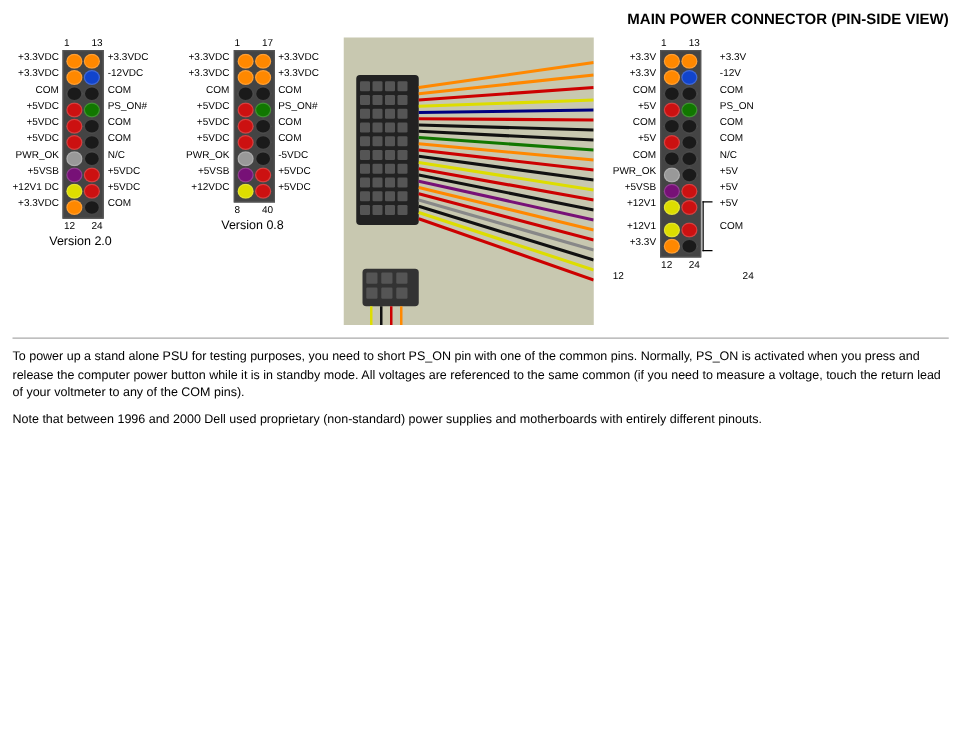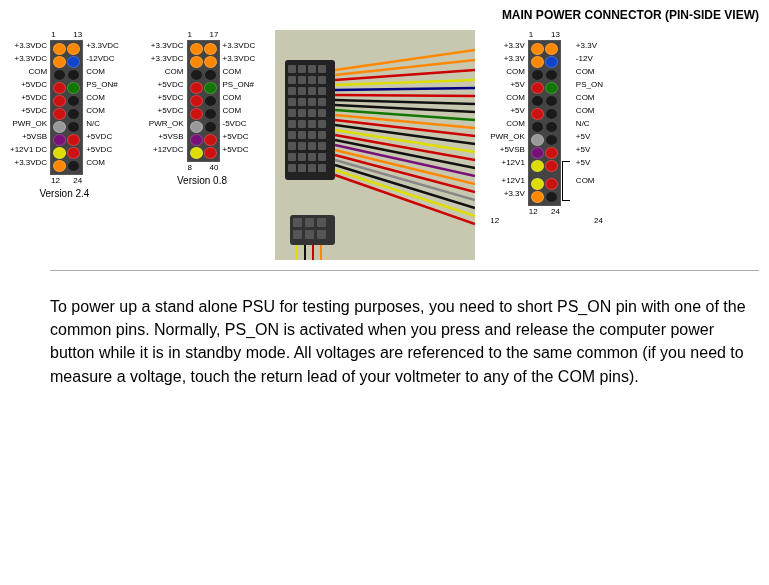--- a/index.html
+++ b/index.html
@@ -47,25 +47,24 @@
       border: 1px solid #ccc;
       display: flex;
       align-items: center;
       justify-content: center;
       overflow: hidden;
       position: relative;
     }
 
     .text-section {
       border-top: 1px solid #aaa;
-      padding-top: 24px;
-      font-size: 16px;
+      padding-top: 8px;
+      font-size: 10px;
       line-height: 1.45;
       max-width: 760px;
-      margin-left: 40px;
     }
 
     .text-section p {
       margin-bottom: 6px;
     }
 
     
     .connector-v20 {
       display: flex;
       flex-direction: row;
@@ -238,21 +237,21 @@
           <div class="conn-label conn-label-right">PS_ON#</div>
           <div class="conn-label conn-label-right">COM</div>
           <div class="conn-label conn-label-right">COM</div>
           <div class="conn-label conn-label-right">N/C</div>
           <div class="conn-label conn-label-right">+5VDC</div>
           <div class="conn-label conn-label-right">+5VDC</div>
           <div class="conn-label conn-label-right">COM</div>
           <div class="conn-label conn-label-right" style="height:9px;"></div>
         </div>
       </div>
-      <div class="version-label">Version 2.4</div>
+      <div class="version-label">Version 2.0</div>
     </div>
 
     <div class="diag-section" style="margin-left:20px;">
       <div class="connector-v20">
 
         <div class="conn-left-labels">
           <div class="conn-label conn-label-left" style="height:9px;"></div>
           <div class="conn-label conn-label-left">+3.3VDC</div>
           <div class="conn-label conn-label-left">+3.3VDC</div>
           <div class="conn-label conn-label-left">COM</div>
@@ -520,14 +519,15 @@
       <div style="font-size:8px; display:flex; justify-content:space-between; width:100%;">
         <span>12</span>
           <span>24</span>
       </div>
     </div>
 
   </div>
 
   <div class="text-section">
     <p>To power up a stand alone PSU for testing purposes, you need to short PS_ON pin with one of the common pins. Normally, PS_ON is activated when you press and release the computer power button while it is in standby mode. All voltages are referenced to the same common (if you need to measure a voltage, touch the return lead of your voltmeter to any of the COM pins).</p>
+    <p>Note that between 1996 and 2000 Dell used proprietary (non-standard) power supplies and motherboards with entirely different pinouts.</p>
   </div>
 </div>
 
 </body></html>

